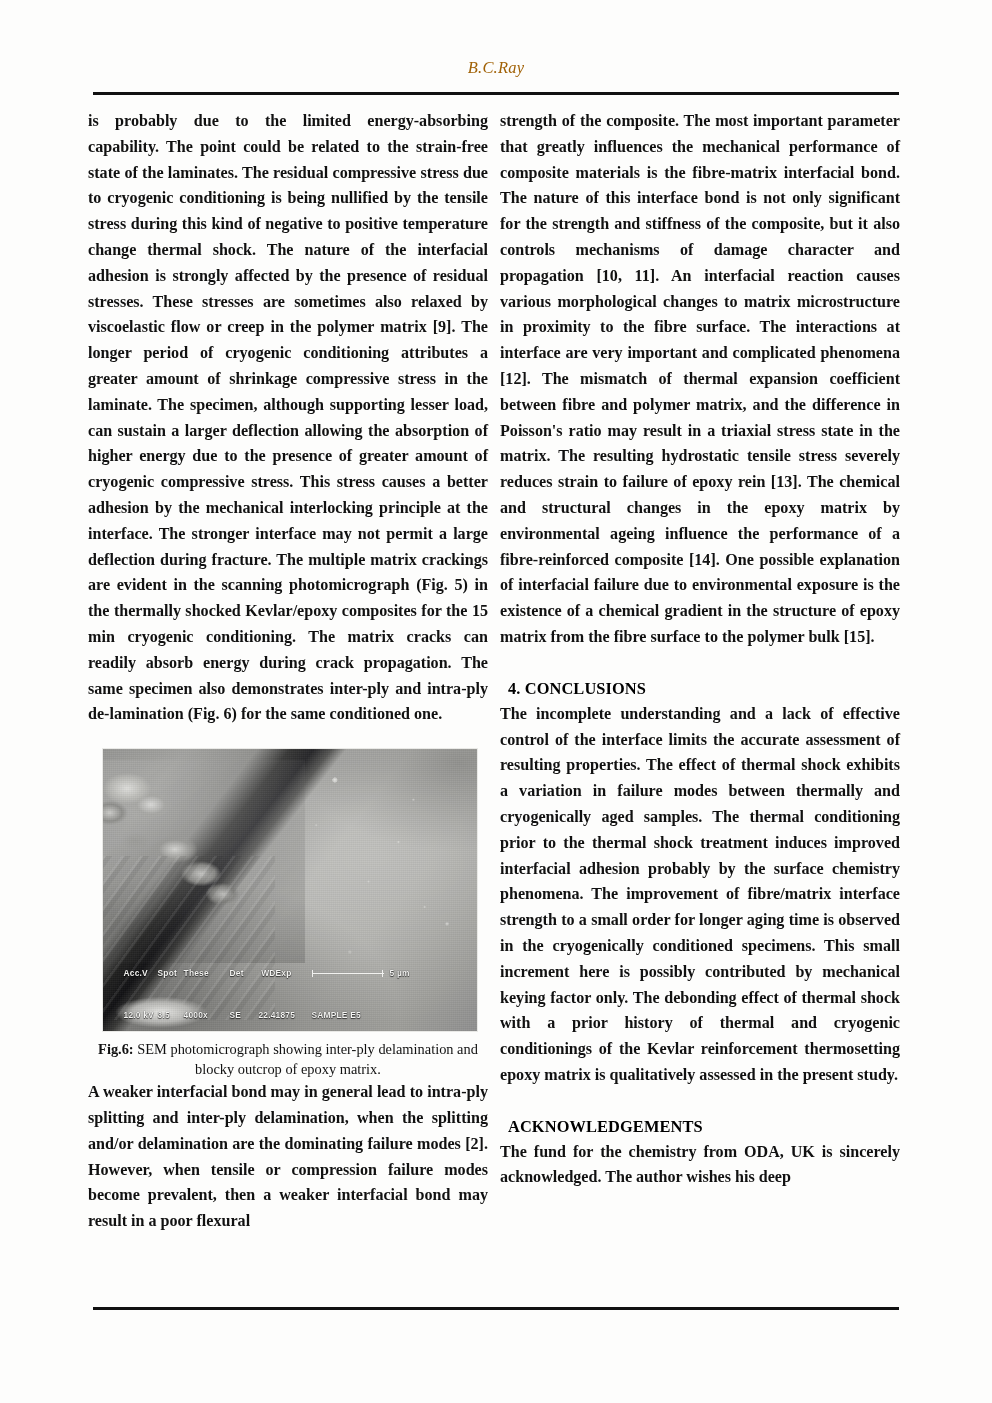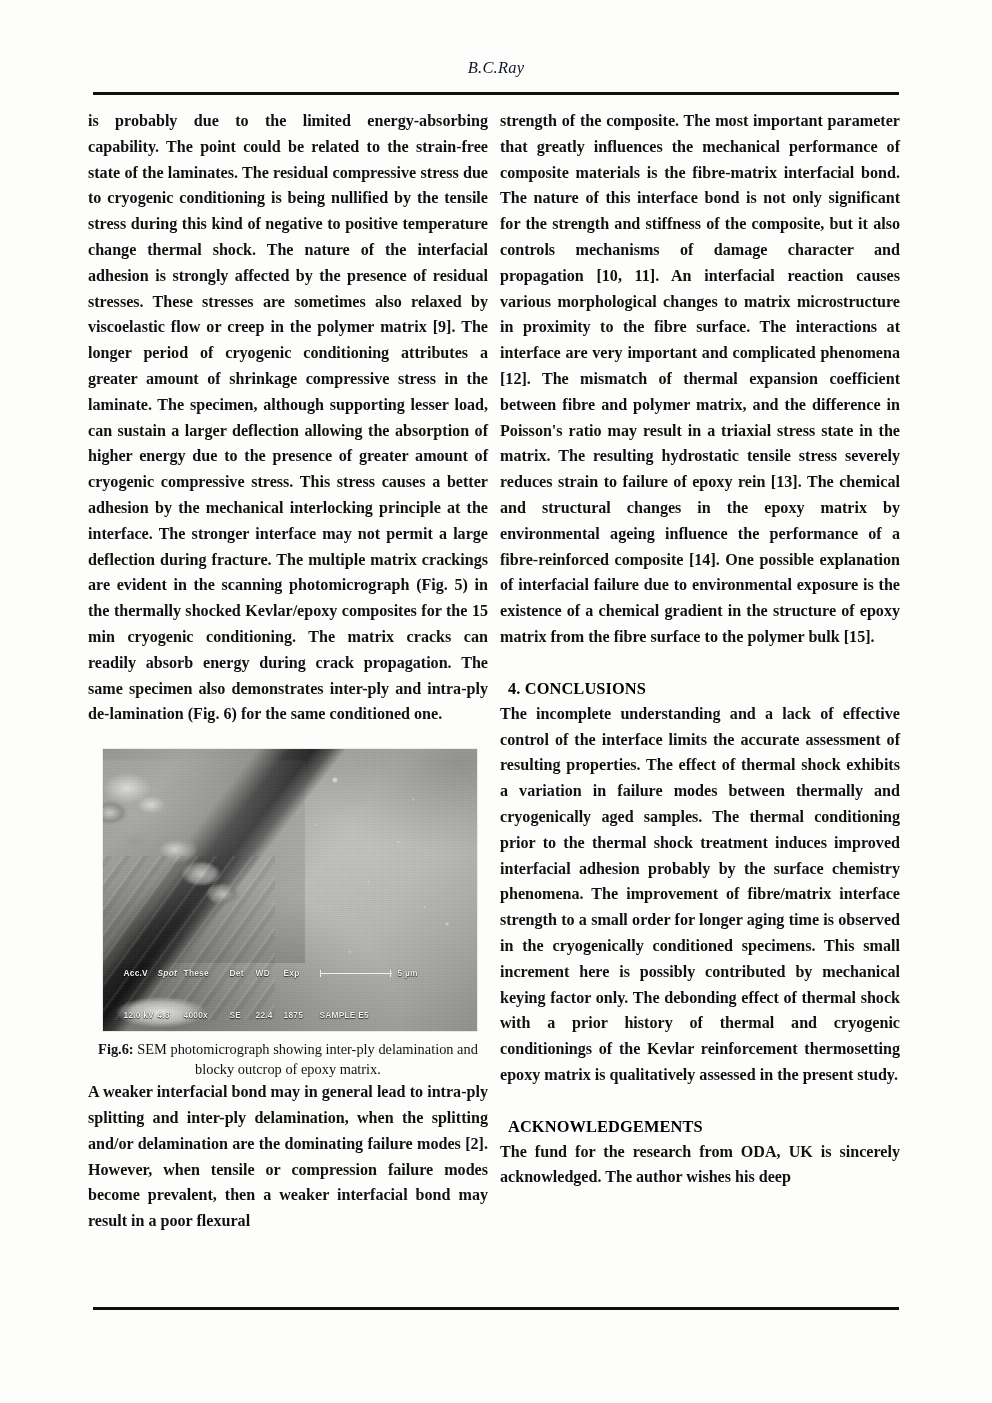--- a/index.html
+++ b/index.html
@@ -25,21 +25,21 @@
   
   .running-head {
     position: absolute;
     top: 58px;
     left: 0;
     width: 992px;
     text-align: center;
     font-style: italic;
     font-size: 16.5px;
     letter-spacing: 0.2px;
-    color: #0f172a;
+    color: #a16207;
   }
 
   .rule-top {
     position: absolute;
     left: 93px;
     top: 92px;
     width: 806px;
     height: 3px;
     background: #111;
   }
@@ -217,24 +217,24 @@
     line-height: 10.5px;
     gap: 32px;
   }
   .sem-row {
     display: flex;
     align-items: center;
     white-space: nowrap;
   }
   .sem-row span { display: inline-block; }
   .sb-accv   { width: 34px; }
-  .sb-spot   { width: 26px; font-style: italic; }
+  .sb-spot   { width: 26px; }
   .sb-magn   { width: 46px; }
   .sb-det    { width: 26px; }
-  .sb-wd     { width: 28px; }
+  .sb-wd     { width: 20px; text-align: right; }
   .sb-exp    { width: 36px; }
   .scalebar {
     position: relative;
     width: 72px;
     height: 7px;
     margin-right: 6px;
   }
   .scalebar::before {
     content: "";
     position: absolute;
@@ -292,21 +292,21 @@
               <span class="sb-spot">Spot</span>
               <span class="sb-magn">These</span>
               <span class="sb-det">Det</span>
               <span class="sb-wd">WD</span>
               <span class="sb-exp">Exp</span>
               <span class="scalebar"></span>
               <span>5 µm</span>
             </div>
             <div class="sem-row">
               <span class="sb-accv">12.0 kV</span>
-              <span class="sb-spot">4.3</span>
+              <span class="sb-spot">3.5</span>
               <span class="sb-magn">4000x</span>
               <span class="sb-det">SE</span>
               <span class="sb-wd">22.4</span>
               <span class="sb-exp">1875</span>
               <span>SAMPLE E5</span>
             </div>
           </div>
         </div>
 
         <div class="figcaption">
@@ -320,19 +320,19 @@
     <div class="col col-right">
 
       <p class="body">strength of the composite. The most important parameter that greatly influences the mechanical performance of composite materials is the fibre-matrix interfacial bond. The nature of this interface bond is not only significant for the strength and stiffness of the composite, but it also controls mechanisms of damage character and propagation [10, 11]. An interfacial reaction causes various morphological changes to matrix microstructure in proximity to the fibre surface. The interactions at interface are very important and complicated phenomena [12]. The mismatch of thermal expansion coefficient between fibre and polymer matrix, and the difference in Poisson's ratio may result in a triaxial stress state in the matrix. The resulting hydrostatic tensile stress severely reduces strain to failure of epoxy rein [13]. The chemical and structural changes in the epoxy matrix by environmental ageing influence the performance of a fibre-reinforced composite [14]. One possible explanation of interfacial failure due to environmental exposure is the existence of a chemical gradient in the structure of epoxy matrix from the fibre surface to the polymer bulk [15].</p>
 
       <h2 class="heading tight">4. CONCLUSIONS</h2>
 
       <p class="body">The incomplete understanding and a lack of effective control of the interface limits the accurate assessment of resulting properties. The effect of thermal shock exhibits a variation in failure modes between thermally and cryogenically aged samples. The thermal conditioning prior to the thermal shock treatment induces improved interfacial adhesion probably by the surface chemistry phenomena. The improvement of fibre/matrix interface strength to a small order for longer aging time is observed in the cryogenically conditioned specimens. This small increment here is possibly contributed by mechanical keying factor only. The debonding effect of thermal shock with a prior history of thermal and cryogenic conditionings of the Kevlar reinforcement thermosetting epoxy matrix is qualitatively assessed in the present study.</p>
 
       <h2 class="heading tight">ACKNOWLEDGEMENTS</h2>
 
-      <p class="body">The fund for the research from ODA, UK is sincerely acknowledged. The author wishes his deep</p>
+      <p class="body">The fund for the chemistry from ODA, UK is sincerely acknowledged. The author wishes his deep</p>
     </div>
 
   </div>
 
   <div class="rule-bottom"></div>
 </div>
 
 </body></html>

